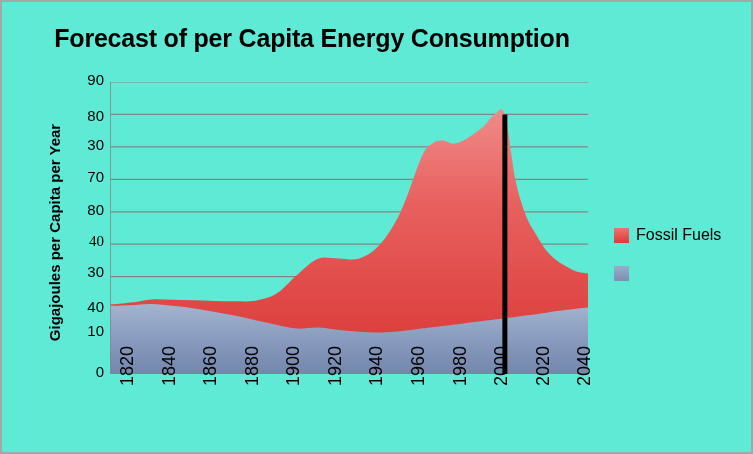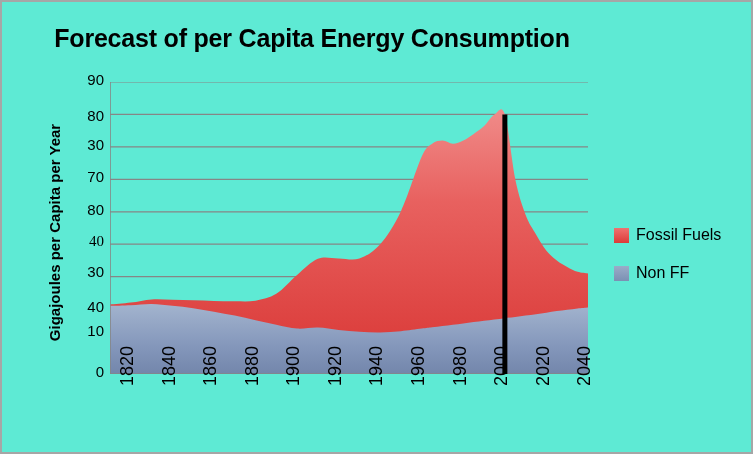--- a/index.html
+++ b/index.html
@@ -224,17 +224,16 @@
       <div class="x-tick-label" style="left: 573.217px; top: 384px;">2040</div>
     </div>
 
   <div id="legend">
     <div class="legend-row">
       <span class="legend-swatch ff"></span>
       <span class="legend-label">Fossil Fuels</span>
     </div>
     <div class="legend-row">
       <span class="legend-swatch nonff"></span>
-      <span class="legend-label">Non FF</span>
     </div>
   </div>
 
 </div>
 
 </body></html>

